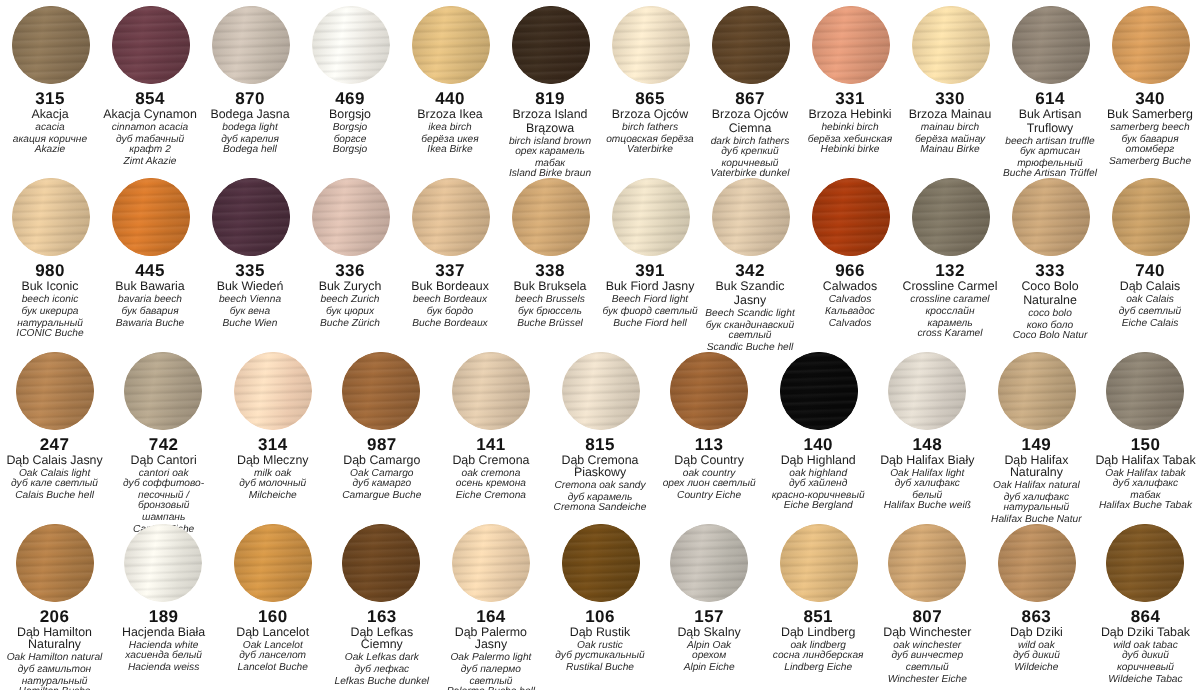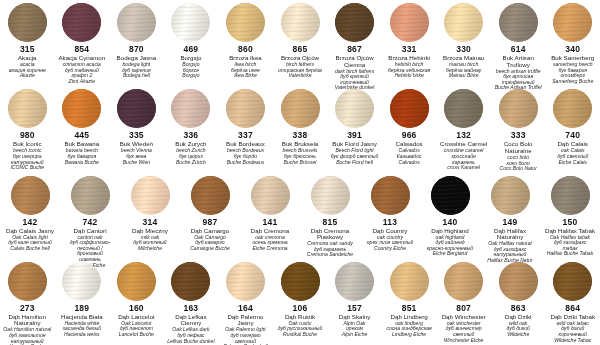--- a/index.html
+++ b/index.html
@@ -109,25 +109,35 @@
         <div class="code">469</div>
         <div class="name">Borgsjo</div>
         <div class="tr en">Borgsjo</div>
         <div class="tr ru">боргсе</div>
         <div class="tr de">Borgsjo</div>
       </div>
       <div class="cell">
         <div class="swatch" style="background: rgb(224, 189, 126);">
           <div class="grain" style="background: repeating-linear-gradient(178deg, rgba(0, 0, 0, 0) 0px, rgba(0, 0, 0, 0.055) 1px, rgba(255, 255, 255, 0.05) 2px, rgba(0, 0, 0, 0) 3.5px, rgba(0, 0, 0, 0.07) 5px, rgba(255, 255, 255, 0.04) 6px, rgba(0, 0, 0, 0) 8px), linear-gradient(100deg, rgb(202, 170, 113) 0%, rgb(237, 200, 134) 38%, rgb(211, 178, 118) 70%, rgb(193, 163, 108) 100%);"></div>
         </div>
-        <div class="code">860</div>
+        <div class="code">440</div>
         <div class="name">Brzoza Ikea</div>
         <div class="tr en">ikea birch</div>
         <div class="tr ru">берёза икея</div>
         <div class="tr de">Ikea Birke</div>
+      </div>
+      <div class="cell">
+        <div class="swatch" style="background: rgb(58, 42, 28);">
+          <div class="grain" style="background: repeating-linear-gradient(178deg, rgba(0, 0, 0, 0) 0px, rgba(0, 0, 0, 0.055) 1px, rgba(255, 255, 255, 0.05) 2px, rgba(0, 0, 0, 0) 3.5px, rgba(0, 0, 0, 0.07) 5px, rgba(255, 255, 255, 0.04) 6px, rgba(0, 0, 0, 0) 8px), linear-gradient(100deg, rgb(52, 38, 25) 0%, rgb(61, 45, 30) 38%, rgb(55, 39, 26) 70%, rgb(50, 36, 24) 100%);"></div>
+        </div>
+        <div class="code">819</div>
+        <div class="name">Brzoza Island Brązowa</div>
+        <div class="tr en">birch island brown</div>
+        <div class="tr ru">орех карамель табак</div>
+        <div class="tr de">Island Birke braun</div>
       </div>
       <div class="cell">
         <div class="swatch" style="background: rgb(241, 226, 198);">
           <div class="grain" style="background: repeating-linear-gradient(178deg, rgba(0, 0, 0, 0) 0px, rgba(0, 0, 0, 0.055) 1px, rgba(255, 255, 255, 0.05) 2px, rgba(0, 0, 0, 0) 3.5px, rgba(0, 0, 0, 0.07) 5px, rgba(255, 255, 255, 0.04) 6px, rgba(0, 0, 0, 0) 8px), linear-gradient(100deg, rgb(217, 203, 178) 0%, rgb(255, 240, 210) 38%, rgb(227, 212, 186) 70%, rgb(207, 194, 170) 100%);"></div>
         </div>
         <div class="code">865</div>
         <div class="name">Brzoza Ojców</div>
         <div class="tr en">birch fathers</div>
         <div class="tr ru">отцовская берёза</div>
         <div class="tr de">Vaterbirke</div>
@@ -248,20 +258,30 @@
         <div class="swatch" style="background: rgb(233, 221, 195);">
           <div class="grain" style="background: repeating-linear-gradient(178deg, rgba(0, 0, 0, 0) 0px, rgba(0, 0, 0, 0.055) 1px, rgba(255, 255, 255, 0.05) 2px, rgba(0, 0, 0, 0) 3.5px, rgba(0, 0, 0, 0.07) 5px, rgba(255, 255, 255, 0.04) 6px, rgba(0, 0, 0, 0) 8px), linear-gradient(100deg, rgb(210, 199, 176) 0%, rgb(247, 234, 207) 38%, rgb(219, 208, 183) 70%, rgb(200, 190, 168) 100%);"></div>
         </div>
         <div class="code">391</div>
         <div class="name">Buk Fiord Jasny</div>
         <div class="tr en">Beech Fiord light</div>
         <div class="tr ru">бук фиорд светлый</div>
         <div class="tr de">Buche Fiord hell</div>
       </div>
       <div class="cell">
+        <div class="swatch" style="background: rgb(220, 198, 168);">
+          <div class="grain" style="background: repeating-linear-gradient(178deg, rgba(0, 0, 0, 0) 0px, rgba(0, 0, 0, 0.055) 1px, rgba(255, 255, 255, 0.05) 2px, rgba(0, 0, 0, 0) 3.5px, rgba(0, 0, 0, 0.07) 5px, rgba(255, 255, 255, 0.04) 6px, rgba(0, 0, 0, 0) 8px), linear-gradient(100deg, rgb(198, 178, 151) 0%, rgb(233, 210, 178) 38%, rgb(207, 186, 158) 70%, rgb(189, 170, 144) 100%);"></div>
+        </div>
+        <div class="code">342</div>
+        <div class="name">Buk Szandic Jasny</div>
+        <div class="tr en">Beech Scandic light</div>
+        <div class="tr ru">бук скандинавский светлый</div>
+        <div class="tr de">Scandic Buche hell</div>
+      </div>
+      <div class="cell">
         <div class="swatch" style="background: rgb(166, 57, 12);">
           <div class="grain" style="background: repeating-linear-gradient(178deg, rgba(0, 0, 0, 0) 0px, rgba(0, 0, 0, 0.055) 1px, rgba(255, 255, 255, 0.05) 2px, rgba(0, 0, 0, 0) 3.5px, rgba(0, 0, 0, 0.07) 5px, rgba(255, 255, 255, 0.04) 6px, rgba(0, 0, 0, 0) 8px), linear-gradient(100deg, rgb(149, 51, 11) 0%, rgb(176, 60, 13) 38%, rgb(156, 54, 11) 70%, rgb(143, 49, 10) 100%);"></div>
         </div>
         <div class="code">966</div>
         <div class="name">Calwados</div>
         <div class="tr en">Calvados</div>
         <div class="tr ru">Кальвадос</div>
         <div class="tr de">Calvados</div>
       </div>
       <div class="cell">
@@ -293,21 +313,21 @@
         <div class="tr en">oak Calais</div>
         <div class="tr ru">дуб светлый</div>
         <div class="tr de">Eiche Calais</div>
       </div>
     </div>
   <div class="row" id="r2">
       <div class="cell">
         <div class="swatch" style="background: rgb(176, 127, 78);">
           <div class="grain" style="background: repeating-linear-gradient(178deg, rgba(0, 0, 0, 0) 0px, rgba(0, 0, 0, 0.055) 1px, rgba(255, 255, 255, 0.05) 2px, rgba(0, 0, 0, 0) 3.5px, rgba(0, 0, 0, 0.07) 5px, rgba(255, 255, 255, 0.04) 6px, rgba(0, 0, 0, 0) 8px), linear-gradient(100deg, rgb(158, 114, 70) 0%, rgb(187, 135, 83) 38%, rgb(165, 119, 73) 70%, rgb(151, 109, 67) 100%);"></div>
         </div>
-        <div class="code">142</div>
+        <div class="code">247</div>
         <div class="name">Dąb Calais Jasny</div>
         <div class="tr en">Oak Calais light</div>
         <div class="tr ru">дуб кале светлый</div>
         <div class="tr de">Calais Buche hell</div>
       </div>
       <div class="cell">
         <div class="swatch" style="background: rgb(176, 161, 137);">
           <div class="grain" style="background: repeating-linear-gradient(178deg, rgba(0, 0, 0, 0) 0px, rgba(0, 0, 0, 0.055) 1px, rgba(255, 255, 255, 0.05) 2px, rgba(0, 0, 0, 0) 3.5px, rgba(0, 0, 0, 0.07) 5px, rgba(255, 255, 255, 0.04) 6px, rgba(0, 0, 0, 0) 8px), linear-gradient(100deg, rgb(158, 145, 123) 0%, rgb(187, 171, 145) 38%, rgb(165, 151, 129) 70%, rgb(151, 138, 118) 100%);"></div>
         </div>
         <div class="code">742</div>
@@ -370,20 +390,30 @@
         <div class="swatch" style="background: rgb(9, 9, 9);">
           <div class="grain" style="background: repeating-linear-gradient(178deg, rgba(0, 0, 0, 0) 0px, rgba(0, 0, 0, 0.055) 1px, rgba(255, 255, 255, 0.05) 2px, rgba(0, 0, 0, 0) 3.5px, rgba(0, 0, 0, 0.07) 5px, rgba(255, 255, 255, 0.04) 6px, rgba(0, 0, 0, 0) 8px), linear-gradient(100deg, rgb(8, 8, 8) 0%, rgb(10, 10, 10) 38%, rgb(8, 8, 8) 70%, rgb(8, 8, 8) 100%);"></div>
         </div>
         <div class="code">140</div>
         <div class="name">Dąb Highland</div>
         <div class="tr en">oak highland</div>
         <div class="tr ru">дуб хайленд красно-коричневый</div>
         <div class="tr de">Eiche Bergland</div>
       </div>
       <div class="cell">
+        <div class="swatch" style="background: rgb(221, 214, 203);">
+          <div class="grain" style="background: repeating-linear-gradient(178deg, rgba(0, 0, 0, 0) 0px, rgba(0, 0, 0, 0.055) 1px, rgba(255, 255, 255, 0.05) 2px, rgba(0, 0, 0, 0) 3.5px, rgba(0, 0, 0, 0.07) 5px, rgba(255, 255, 255, 0.04) 6px, rgba(0, 0, 0, 0) 8px), linear-gradient(100deg, rgb(199, 193, 183) 0%, rgb(234, 227, 215) 38%, rgb(208, 201, 191) 70%, rgb(190, 184, 175) 100%);"></div>
+        </div>
+        <div class="code">148</div>
+        <div class="name">Dąb Halifax Biały</div>
+        <div class="tr en">Oak Halifax light</div>
+        <div class="tr ru">дуб халифакс белый</div>
+        <div class="tr de">Halifax Buche weiß</div>
+      </div>
+      <div class="cell">
         <div class="swatch" style="background: rgb(194, 166, 127);">
           <div class="grain" style="background: repeating-linear-gradient(178deg, rgba(0, 0, 0, 0) 0px, rgba(0, 0, 0, 0.055) 1px, rgba(255, 255, 255, 0.05) 2px, rgba(0, 0, 0, 0) 3.5px, rgba(0, 0, 0, 0.07) 5px, rgba(255, 255, 255, 0.04) 6px, rgba(0, 0, 0, 0) 8px), linear-gradient(100deg, rgb(175, 149, 114) 0%, rgb(206, 176, 135) 38%, rgb(182, 156, 119) 70%, rgb(167, 143, 109) 100%);"></div>
         </div>
         <div class="code">149</div>
         <div class="name">Dąb Halifax Naturalny</div>
         <div class="tr en">Oak Halifax natural</div>
         <div class="tr ru">дуб халифакс натуральный</div>
         <div class="tr de">Halifax Buche Natur</div>
       </div>
       <div class="cell">
@@ -395,21 +425,21 @@
         <div class="tr en">Oak Halifax tabak</div>
         <div class="tr ru">дуб халифакс табак</div>
         <div class="tr de">Halifax Buche Tabak</div>
       </div>
     </div>
   <div class="row" id="r3">
       <div class="cell">
         <div class="swatch" style="background: rgb(176, 124, 69);">
           <div class="grain" style="background: repeating-linear-gradient(178deg, rgba(0, 0, 0, 0) 0px, rgba(0, 0, 0, 0.055) 1px, rgba(255, 255, 255, 0.05) 2px, rgba(0, 0, 0, 0) 3.5px, rgba(0, 0, 0, 0.07) 5px, rgba(255, 255, 255, 0.04) 6px, rgba(0, 0, 0, 0) 8px), linear-gradient(100deg, rgb(158, 112, 62) 0%, rgb(187, 131, 73) 38%, rgb(165, 117, 65) 70%, rgb(151, 107, 59) 100%);"></div>
         </div>
-        <div class="code">273</div>
+        <div class="code">206</div>
         <div class="name">Dąb Hamilton Naturalny</div>
         <div class="tr en">Oak Hamilton natural</div>
         <div class="tr ru">дуб гамильтон натуральный</div>
         <div class="tr de">Hamilton Buche Natur</div>
       </div>
       <div class="cell">
         <div class="swatch" style="background: rgb(242, 239, 230);">
           <div class="grain" style="background: repeating-linear-gradient(178deg, rgba(0, 0, 0, 0) 0px, rgba(0, 0, 0, 0.055) 1px, rgba(255, 255, 255, 0.05) 2px, rgba(0, 0, 0, 0) 3.5px, rgba(0, 0, 0, 0.07) 5px, rgba(255, 255, 255, 0.04) 6px, rgba(0, 0, 0, 0) 8px), linear-gradient(100deg, rgb(218, 215, 207) 0%, rgb(255, 253, 244) 38%, rgb(227, 225, 216) 70%, rgb(208, 206, 198) 100%);"></div>
         </div>
         <div class="code">189</div>

